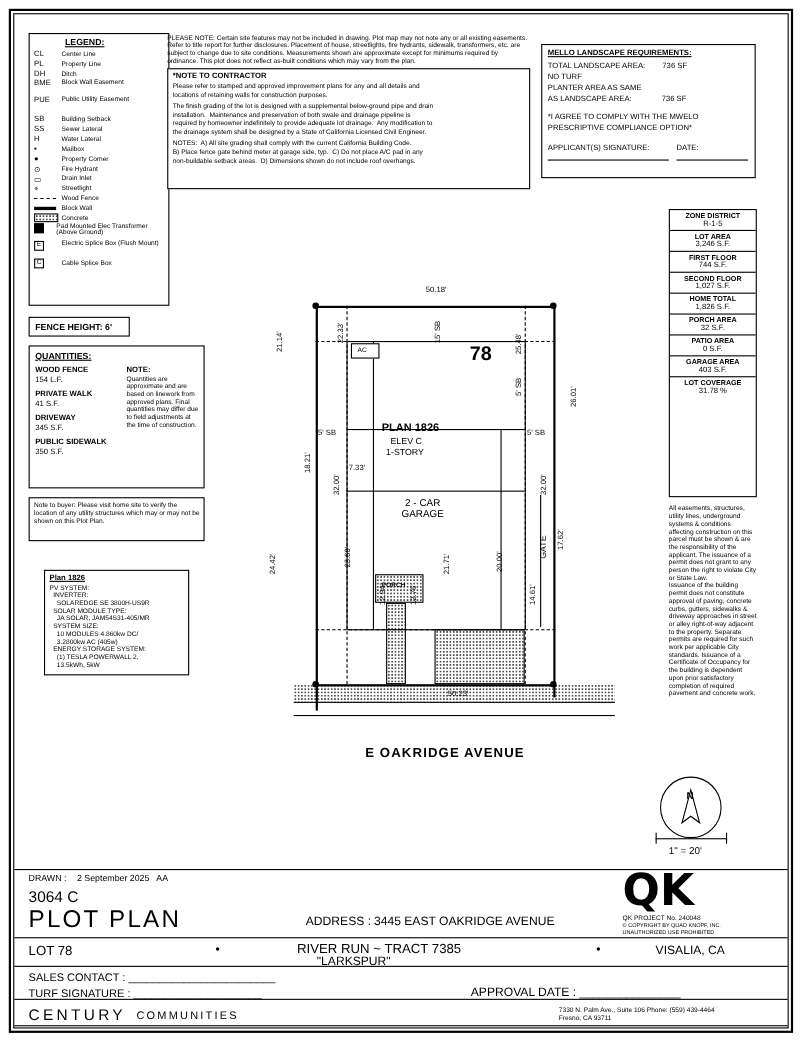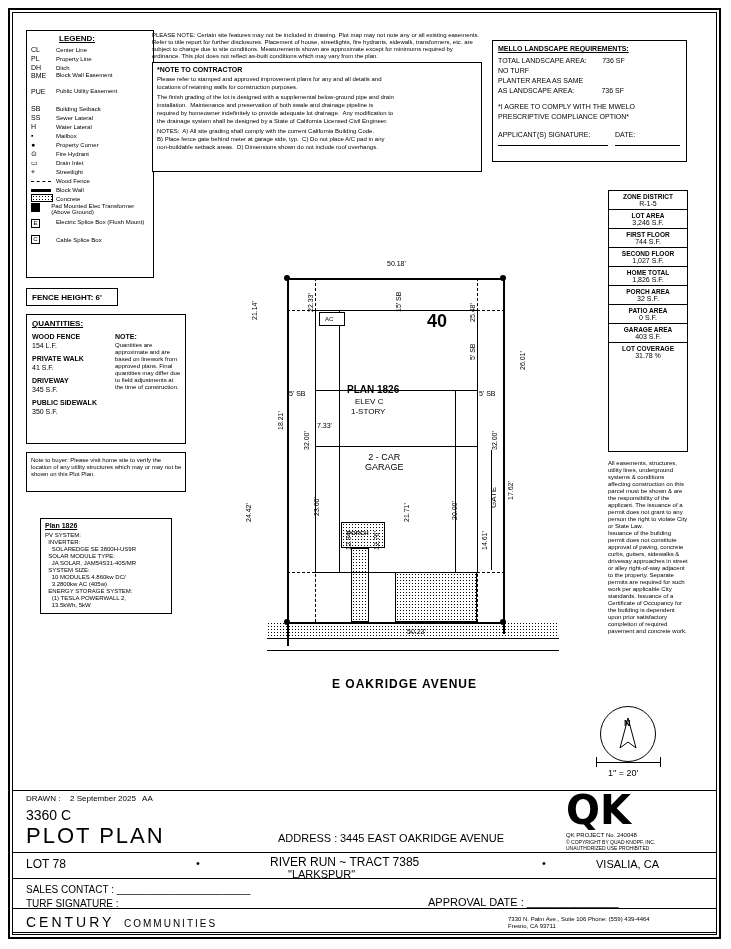--- a/index.html
+++ b/index.html
@@ -296,21 +296,21 @@
     <div class="box dots" style="left:140px;top:322px;width:82px;height:50px;"></div>
 
     <div class="box dots" style="left:96px;top:298px;width:18px;height:74px;"></div>
 
     <div class="ln hl" style="left:12px;top:388px;width:292px;"></div>
     <div class="ln hl" style="left:12px;top:400px;width:292px;"></div>
     <div class="box dots" style="left:12px;top:372px;width:292px;height:16px;border:none;"></div>
 
     <div class="ln vl" style="left:236px;top:200px;height:120px;"></div>
 
-    <div class="txt t18 b" style="left:172px;top:62px;">40</div>
+    <div class="txt t18 b" style="left:172px;top:62px;">78</div>
 
     <div class="txt t10 b" style="left:92px;top:134px;">PLAN 1826</div>
     <div class="txt t8" style="left:100px;top:147px;">ELEV C</div>
     <div class="txt t8" style="left:96px;top:157px;">1-STORY</div>
     <div class="txt t9" style="left:110px;top:202px;white-space:pre-line;text-align:center;">2 - CAR
 GARAGE</div>
 
     <div class="txt t8 rot90" style="left:234px;top:258px;">GATE</div>
 
     <div class="txt t7" style="left:34px;top:140px;">5' SB</div>
@@ -352,21 +352,21 @@
 
   <div class="titleblock-line" style="left:13px;top:790px;width:703px;"></div>
   <div class="titleblock-line" style="left:13px;top:852px;width:703px;"></div>
   <div class="titleblock-line" style="left:13px;top:878px;width:703px;"></div>
   <div class="titleblock-line" style="left:13px;top:908px;width:703px;"></div>
   <div class="titleblock-line" style="left:13px;top:932px;width:703px;"></div>
 
   <div class="txt t8" style="left:26px;top:794px;">DRAWN :</div>
   <div class="txt t8" style="left:70px;top:794px;">2 September 2025   AA</div>
 
-  <div class="txt t14" style="left:26px;top:808px;">3360 C</div>
+  <div class="txt t14" style="left:26px;top:808px;">3064 C</div>
   <div class="txt t22" style="left:26px;top:824px;letter-spacing:2px;">PLOT PLAN</div>
 
   <div class="txt t11" style="left:278px;top:832px;">ADDRESS :</div>
   <div class="txt t11" style="left:340px;top:832px;">3445 EAST OAKRIDGE AVENUE</div>
 
   <div class="txt t12" style="left:26px;top:858px;">LOT 78</div>
   <div class="txt t12" style="left:270px;top:856px;">RIVER RUN ~ TRACT 7385</div>
   <div class="txt t11" style="left:288px;top:868px;">"LARKSPUR"</div>
   <div class="txt t11" style="left:596px;top:858px;">VISALIA, CA</div>
   <div class="txt t11" style="left:196px;top:857px;">•</div>

